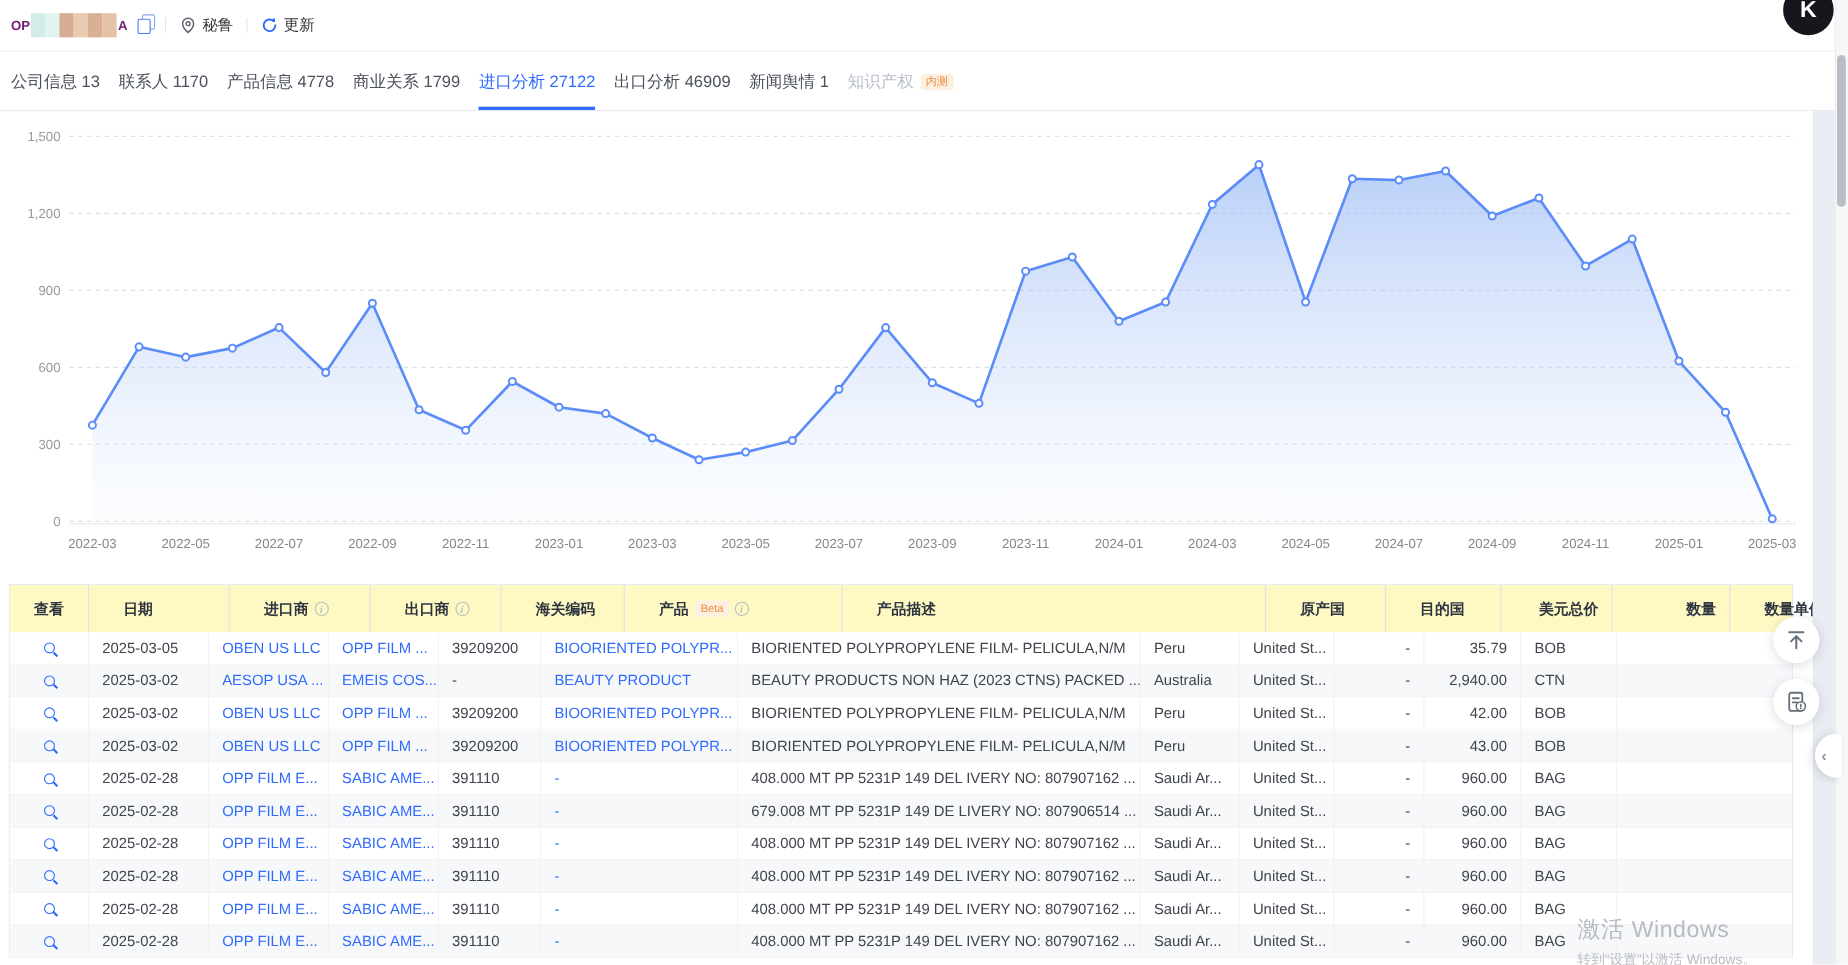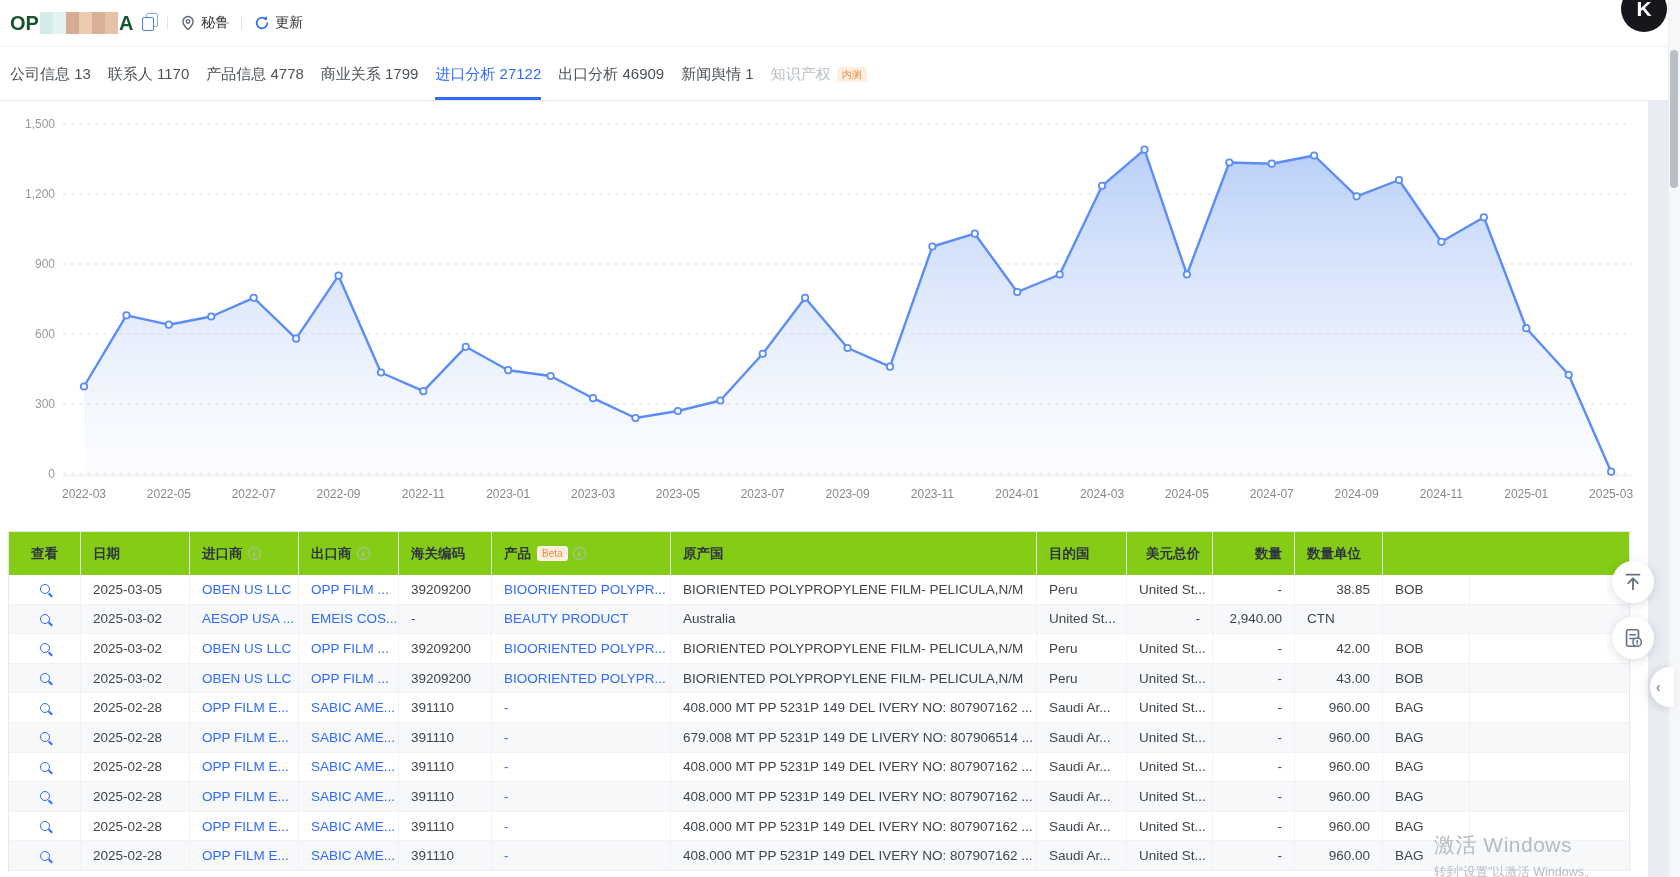--- a/index.html
+++ b/index.html
@@ -2,21 +2,21 @@
 <html><head>
 <meta charset="utf-8">
 <style>
   * { margin:0; padding:0; box-sizing:border-box; }
   html,body { width:1680px; height:877px; overflow:hidden; }
   body { position:relative; background:#fff; font-family:"Liberation Sans","DejaVu Sans",sans-serif; color:#333; }
 
   
   .topbar { position:absolute; top:0; left:0; width:1668px; height:47px; background:#fff;
             border-bottom:1px solid #eef0f3; display:flex; align-items:center; padding-left:10px; }
-  .company-title { display:flex; align-items:center; font-size:20px; font-weight:700; color:#14532d; }
+  .company-title { display:flex; align-items:center; font-size:12px; font-weight:700; color:#701a75; }
   .mosaic { display:inline-flex; height:22px; margin:0 1px; }
   .mosaic i { width:13px; height:22px; display:inline-block; }
   .tb-sep { width:1px; height:14px; background:#e3e5e9; margin:0 12px; }
   .tb-item { display:flex; align-items:center; gap:5px; font-size:14px; color:#333; }
   .copy-ic { position:relative; width:13px; height:15px; margin-left:9px; display:inline-block; }
   .copy-ic::before { content:""; position:absolute; top:-3px; left:4px; width:10px; height:12px;
                      border:1.5px solid #8aa6f2; border-radius:2px; }
   .copy-ic::after { content:""; position:absolute; top:1px; left:0; width:10px; height:12px;
                     background:#fff; border:1.5px solid #4d7cf0; border-radius:2px; }
 
@@ -38,21 +38,21 @@
   
   .chart-card { position:absolute; top:101px; left:0; width:1648px; height:430px; background:#fff; }
   #chart { display:block; overflow:hidden; }
   .ylab { font-size:12px; fill:#999; }
   .xlab { font-size:12px; fill:#85898f; }
 
   
   .table { position:absolute; top:531px; left:8px; width:1622px; border:1px solid #e6e9ef; border-bottom:none; }
   .thead, .tr { display:grid;
     grid-template-columns:72px 109px 109px 100px 93px 179px 366px 90px 86px 82px 88px 87px 1fr; }
-  .thead { background:#84cc16; height:43px; }
+  .thead { background:#fef9c3; height:43px;gap:19px; }
   .th { display:flex; align-items:center; padding:0 12px; font-size:13.5px; font-weight:700; color:#2e3440;
         border-right:1px solid #dde1ea; white-space:nowrap; overflow:hidden; }
   .th:last-child { border-right:none; }
   .th.num, .td.num { justify-content:flex-end; text-align:right; }
   .th.center, .td.center { justify-content:center; padding:0; }
   .tr { height:29.6px; background:#fff; border-bottom:1px solid #f0f2f5; }
   .tr.alt { background:#f7f8fa; }
   .td { display:flex; align-items:center; padding:0 12px; font-size:13.5px; color:#3f444d;
         border-right:1px solid #f0f2f5; white-space:nowrap; overflow:hidden; }
   .td:last-child { border-right:none; }
@@ -257,20 +257,23 @@
       </div>
       <div class="th">
         <span>海关编码</span>
       </div>
       <div class="th">
         <span>产品</span>
         <span class="tag">Beta</span>
         <span class="info"></span>
       </div>
       <div class="th">
+        <span>产品描述</span>
+      </div>
+      <div class="th">
         <span>原产国</span>
       </div>
       <div class="th">
         <span>目的国</span>
       </div>
       <div class="th num">
         <span>美元总价</span>
       </div>
       <div class="th num">
         <span>数量</span>
@@ -289,33 +292,34 @@
         </div>
         <div class="td">2025-03-05</div>
         <div class="td link">OBEN US LLC</div>
         <div class="td link">OPP FILM ...</div>
         <div class="td">39209200</div>
         <div class="td link">BIOORIENTED POLYPR...</div>
         <div class="td">BIORIENTED POLYPROPYLENE FILM- PELICULA,N/M</div>
         <div class="td">Peru</div>
         <div class="td">United St...</div>
         <div class="td num">-</div>
-        <div class="td num">38.85</div>
+        <div class="td num">35.79</div>
         <div class="td">BOB</div>
         <div class="td"></div>
       </div>
       <div class="tr alt">
         <div class="td center">
           <span class="mag"></span>
         </div>
         <div class="td">2025-03-02</div>
         <div class="td link">AESOP USA ...</div>
         <div class="td link">EMEIS COS...</div>
         <div class="td">-</div>
         <div class="td link">BEAUTY PRODUCT</div>
+        <div class="td">BEAUTY PRODUCTS NON HAZ (2023 CTNS) PACKED ...</div>
         <div class="td">Australia</div>
         <div class="td">United St...</div>
         <div class="td num">-</div>
         <div class="td num">2,940.00</div>
         <div class="td">CTN</div>
         <div class="td"></div>
       </div>
       <div class="tr">
         <div class="td center">
           <span class="mag"></span>

